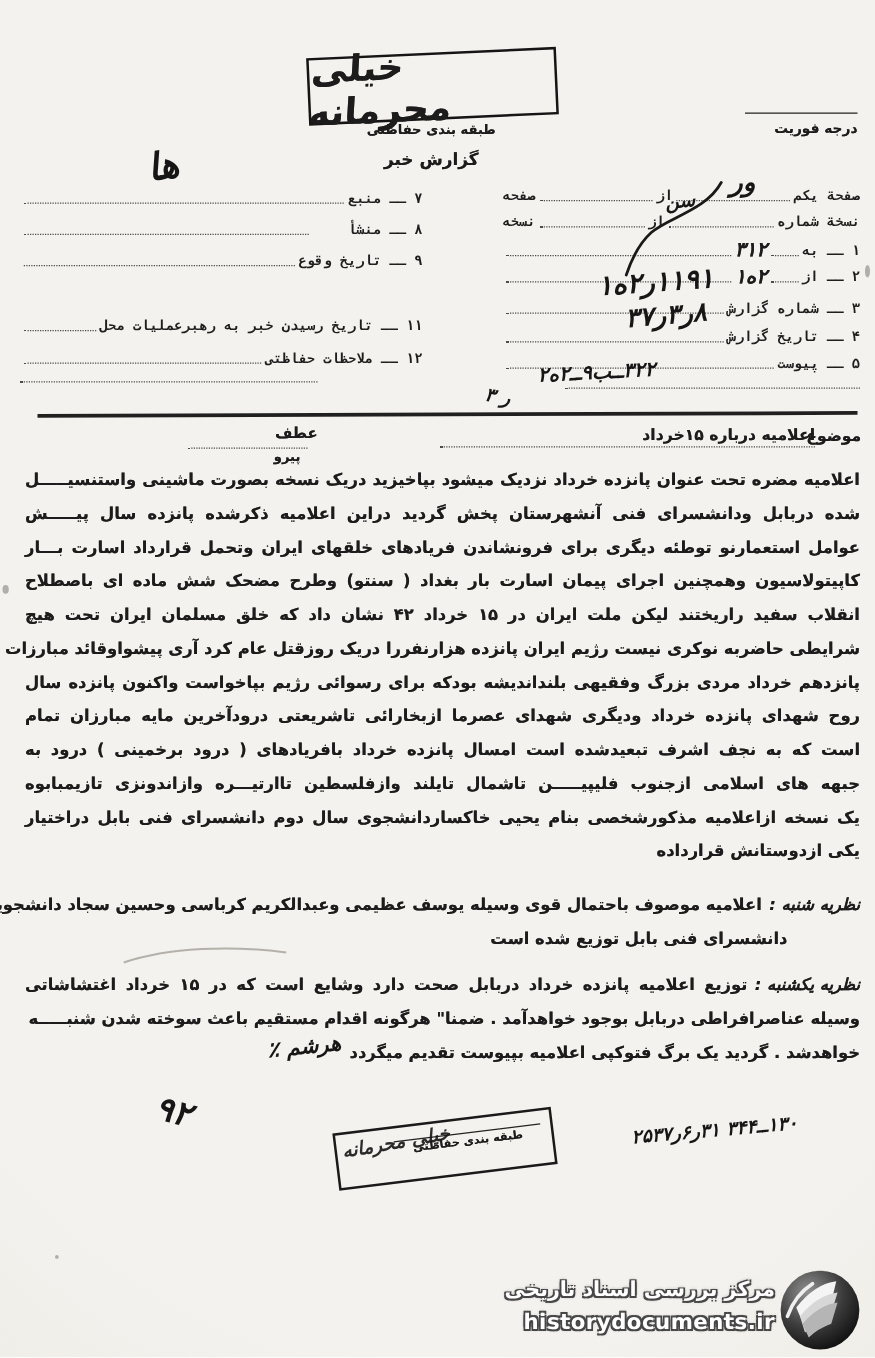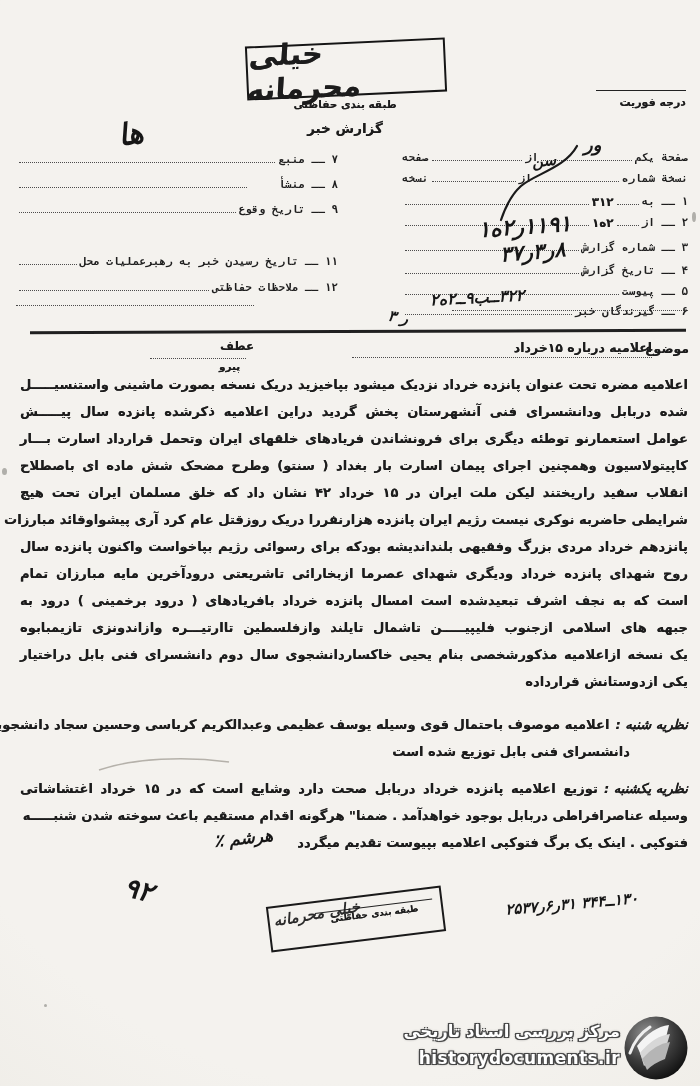--- a/index.html
+++ b/index.html
@@ -19,21 +19,21 @@
   .stampbox .t{font-size:29px; font-weight:bold; transform:skewX(-6deg); letter-spacing:1px;}
   .classif{left:280px; top:98px; width:130px; text-align:center; font-size:10.5px; font-weight:bold;}
   .formtitle{left:295px; top:120px; width:100px; text-align:center; font-size:13.5px; font-weight:bold;}
   .urgline{left:596px; top:90px; width:90px; border-top:1.6px solid #222;}
   .urg{left:598px; top:96px; width:88px; text-align:right; font-size:11px; font-weight:bold;}
   
   .row{position:absolute; display:flex; direction:rtl; align-items:flex-end; height:18px;}
   .lbl{white-space:nowrap; font-size:11px; font-weight:bold; color:#1e1e1e;font-family:Liberation Mono, monospace;}
   .dots{flex:1; border-bottom:1.4px dotted #4c4c4c; margin:0 3px 3px 3px; height:2px;}
   .dotsw{width:22px; border-bottom:1.4px dotted #4c4c4c; margin:0 3px 3px 3px; height:2px;}
-  .val{font-size:12px; font-weight:bold; white-space:nowrap; margin-bottom:-1px;}
+  .val{font-size:16px; font-weight:bold; white-space:nowrap; margin-bottom:-1px;font-style:italic;}
   .dotline{position:absolute; border-bottom:1.6px dotted #4c4c4c; height:2px;}
   .heavyline{left:30px; top:330px; width:656px; height:2.6px; background:#202020; transform:rotate(-.2deg);}
   
   .hw{font-style:italic; font-weight:bold; color:#161616; white-space:nowrap;}
   .ltrnum{direction:ltr; unicode-bidi:bidi-override;}
   
   .subjlbl{left:645px; top:341px; font-size:12.5px; font-weight:bold;}
   .subjval{left:352px; top:340px; width:290px; direction:rtl; text-align:right; font-size:12.5px; font-weight:bold;
            border-bottom:1.4px dotted #4c4c4c; padding-bottom:2px; padding-left:10px;}
   .atf{left:220px; top:339px; font-size:12px; font-weight:bold;}
@@ -109,29 +109,25 @@
   <span class="abs hw ltrnum" style="left:478px; top:214px; font-size:22px; transform:rotate(-4deg);">۱ه۲ر۱۱۹۱</span>
   <div class="row" style="left:402px; top:259px; width:286px;">
     <span class="lbl">۴ ــ تاریخ گزارش</span>
     <span class="dots"></span>
   </div>
   <span class="abs hw ltrnum" style="left:500px; top:240px; font-size:21px; transform:rotate(-5deg);">۳۷ر۳ر۸</span>
   <div class="row" style="left:402px; top:280px; width:286px;">
     <span class="lbl">۵ ــ پیوست</span>
     <span class="dots"></span>
   </div>
-  <div class="row" style="left:402px; top:300px; width:286px;">
-    <span class="lbl">۶ ــ گیرندگان خبر</span>
-    <span class="dots"></span>
-  </div>
   <span class="abs hw ltrnum" style="left:430px; top:288px; font-size:16px; transform:rotate(-3deg);">۲ه۲ــ۹بــ۳۲۲</span>
   <div class="dotline" style="left:452px; top:308px; width:236px;"></div>
   <span class="abs hw" style="left:388px; top:308px; font-size:15px; transform:rotate(10deg);">۳ ر</span>
 
-  <span class="abs hw" style="left:584px; top:134px; font-size:18px;font-style:italic;">ور</span>
+  <span class="abs hw" style="left:584px; top:134px; font-size:21px;font-style:italic;">ور</span>
   <span class="abs hw" style="left:532px; top:152px; font-size:15px; transform:rotate(-6deg);">سن</span>
   <svg class="abs" style="left:495px; top:140px;" width="90" height="85">
     <path d="M82 6 C70 28 40 34 26 46 C16 55 10 68 6 80" stroke="#1a1a1a" stroke-width="2.2" fill="none" stroke-linecap="round"></path>
   </svg>
 
   <div class="row" style="left:16px; top:148px; width:322px;">
     <span class="lbl">۷ ــ منبع</span>
     <span class="dots"></span>
   </div>
   <span class="abs hw" style="left:118px; top:116px; font-size:30px; transform:rotate(-10deg);">ها</span>
@@ -183,21 +179,21 @@
     </div>
     <div class="opline2 ink" style="margin-right:58px;">دانشسرای فنی بابل توزیع شده است</div>
   </div>
 
   <div class="op" style="top:776px;">
     <div class="opline1">
       <span class="oplbl ink">نظریه یکشنبه :</span>
       <span class="oprest ink">توزیع اعلامیه پانزده خرداد دربابل صحت دارد وشایع است که در ۱۵ خرداد اغتشاشاتی</span>
     </div>
     <div class="opline2 ink">وسیله عناصرافراطی دربابل بوجود خواهدآمد . ضمنا" هرگونه اقدام مستقیم باعث سوخته شدن شنبـــــه</div>
-    <div class="opline2 ink">فتوکپی . اینک یک برگ فتوکپی اعلامیه بپیوست تقدیم میگردد</div>
+    <div class="opline2 ink">خواهدشد . گردید یک برگ فتوکپی اعلامیه بپیوست تقدیم میگردد</div>
   </div>
   <span class="abs hw" style="left:214px; top:828px; font-size:17px; transform:rotate(-6deg);">٪ هرشم</span>
 
   <span class="abs hw" style="left:124px; top:874px; font-size:27px; transform:rotate(14deg);">۹۲</span>
 
   <div class="abs stamp2">
     <span class="inner ink">طبقه بندی حفاظتی</span>
     <span class="hwov hw">خیلی محرمانه</span>
   </div>
 

